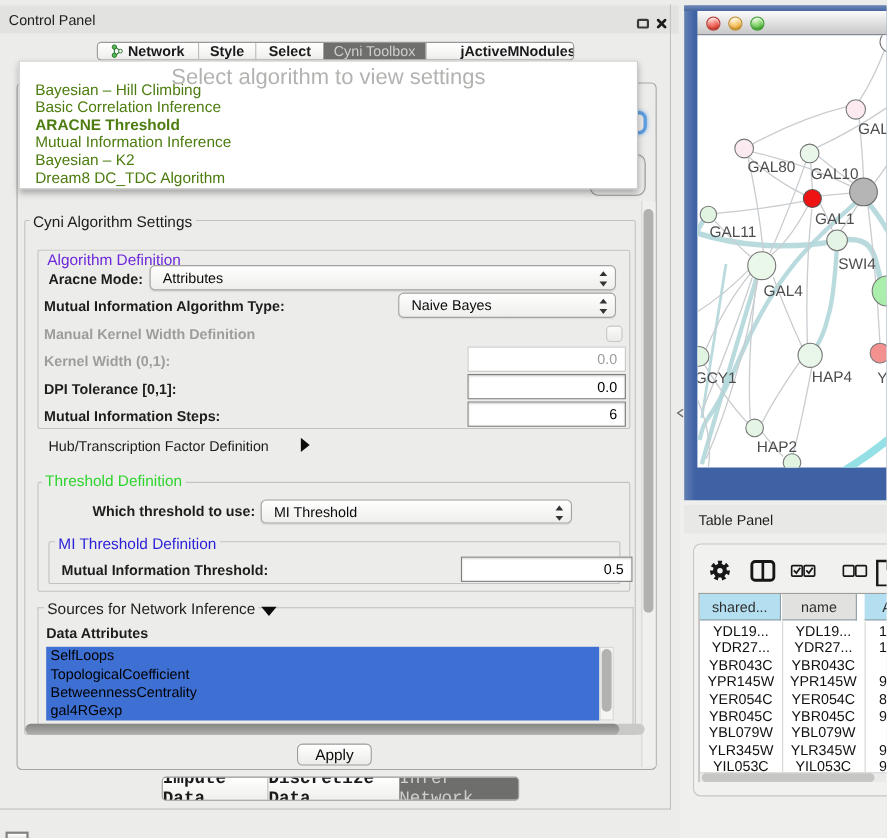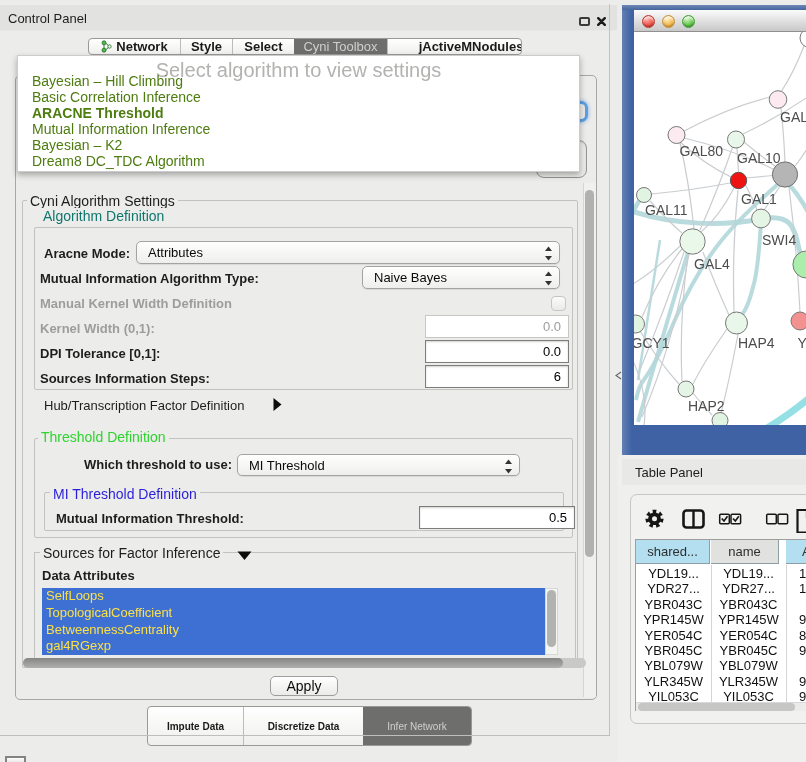--- a/index.html
+++ b/index.html
@@ -46,21 +46,21 @@
 
   <div class="abs" style="left:15px; top:75px; width:582px; height:625px; background:#ececea; border:1px solid #a7a7a5; border-radius:5px;"></div>
 
   <div class="abs" style="left:552px; top:101px; width:36px; height:21px; border:3px solid #5e9de0; border-radius:7px; background:#e9e9e7; box-shadow:0 0 4px #74abe6;"></div>
   <div class="abs" style="left:536px; top:140px; width:51px; height:38px; border:1px solid #969694; border-radius:8px; background:#ececea; box-shadow:inset 0 1px 2px rgba(0,0,0,0.12);"></div>
 
   <div class="abs" style="left:22px; top:200px; width:556px; height:468px; border:1px solid #c2c2c0; border-radius:2px;"></div>
   <div class="gtitle" style="left:27px; top:193px; color:#1d1d1d;">Cyni Algorithm Settings</div>
 
   <div class="abs" style="left:34px; top:227px; width:539px; height:163px; border:1px solid #c2c2c0; border-radius:2px;"></div>
-  <div class="gtitle" style="left:40px; top:208px; color:#0f766e;">Algorithm Definition</div>
+  <div class="gtitle" style="left:40px; top:228px; color:#6d28d9;">Algorithm Definition</div>
 
   <div class="blbl" style="left:44px; top:246px;">Aracne Mode:</div>
   <div class="abs combo" style="left:136px; top:241px; width:424px; height:23px;">
       <span>Attributes</span>
     <svg class="abs" style="right:6px; top:4px;" width="9" height="15" viewBox="0 0 9 15">
         <path d="M4.5 0.5 L8 5 L1 5 Z" fill="#333"></path>
         <path d="M4.5 14.5 L8 10 L1 10 Z" fill="#333"></path>
       </svg>
     </div>
 
@@ -75,21 +75,21 @@
 
   <div class="glbl" style="left:40px; top:296px;">Manual Kernel Width Definition</div>
   <div class="abs" style="left:551px; top:296px; width:15px; height:15px; background:linear-gradient(#fbfbf9,#eaeae8); border:1px solid #c6c6c4; border-radius:4px;"></div>
 
   <div class="glbl" style="left:40px; top:321px;">Kernel Width (0,1):</div>
   <div class="abs field dis" style="left:425px; top:315px; width:144px; height:23px;">0.0</div>
 
   <div class="blbl" style="left:40px; top:346px;">DPI Tolerance [0,1]:</div>
   <div class="abs field" style="left:425px; top:340px; width:144px; height:23px;">0.0</div>
 
-  <div class="blbl" style="left:40px; top:371px;">Sources Information Steps:</div>
+  <div class="blbl" style="left:40px; top:371px;">Mutual Information Steps:</div>
   <div class="abs field" style="left:425px; top:365px; width:144px; height:23px;">6</div>
 
   <div class="abs" style="left:44px; top:398px; font-size:13px; color:#1d1d1d;">Hub/Transcription Factor Definition</div>
   <svg class="abs" style="left:272px; top:397px;" width="11" height="15" viewBox="0 0 11 15">
       <path d="M1.5 1 L9.5 7.5 L1.5 14 Z" fill="#0c0c0c"></path>
     </svg>
 
   <div class="abs" style="left:34px; top:438px; width:539px; height:100px; border:1px solid #c2c2c0; border-radius:2px;"></div>
   <div class="gtitle" style="left:38px; top:429px; color:#2ed42e;">Threshold Definition</div>
 
@@ -102,42 +102,42 @@
       </svg>
     </div>
 
   <div class="abs" style="left:44px; top:492px; width:520px; height:39px; border:1px solid #c2c2c0; border-radius:2px;"></div>
   <div class="gtitle" style="left:50px; top:486px; color:#2a1fd8;">MI Threshold Definition</div>
 
   <div class="blbl" style="left:56px; top:511px;">Mutual Information Threshold:</div>
   <div class="abs field" style="left:419px; top:506px; width:156px; height:23px;">0.5</div>
 
   <div class="abs" style="left:34px; top:552px; width:542px; height:116px; border:1px solid #c2c2c0; border-bottom:none;"></div>
-  <div class="gtitle" style="left:40px; top:545px; color:#1d1d1d;">Sources for Factor Inference</div>
+  <div class="gtitle" style="left:40px; top:545px; color:#1d1d1d;">Sources for Network Inference</div>
   <svg class="abs" style="left:237px; top:550px;" width="15px" height="11" viewBox="0 0 15 11">
       <path d="M0.5 1.5 L14.5 1.5 L7.5 10 Z" fill="#0c0c0c"></path>
     </svg>
 
   <div class="blbl" style="left:42px; top:568px;">Data Attributes</div>
 
-  <div class="abs" style="left:42px; top:588px; width:503px; height:67px; background:#3e6fd2; color:#fde047; font-size:13px; padding:0 0 0 4px; line-height:16.8px; overflow:hidden;">
+  <div class="abs" style="left:42px; top:588px; width:503px; height:67px; background:#3e6fd2; color:#000000; font-size:13px; padding:0 0 0 4px; line-height:16.8px; overflow:hidden;">
     SelfLoops<br>TopologicalCoefficient<br>BetweennessCentrality<br>gal4RGexp
   </div>
   <div class="abs" style="left:545px; top:588px; width:13px; height:67px; background:#f4f4f2; border:1px solid #d8d8d6;"></div>
   <div class="abs" style="left:547px; top:590px; width:9px; height:57px; background:#b2b2b0; border-radius:4.5px;"></div>
 
   <div class="abs" style="left:583px; top:183px; width:13px; height:514px; background:#f0f0ee; border-left:1px solid #d6d6d4;"></div>
   <div class="abs" style="left:585px; top:190px; width:9px; height:367px; background:#b1b1af; border-radius:4.5px;"></div>
 
   <div class="abs" style="left:23px; top:658px; width:563px; height:10px; background:#c9c9c7; border-radius:5px;"></div>
   <div class="abs" style="left:23px; top:658px; width:540px; height:10px; background:linear-gradient(#868684,#b0b0ae); border-radius:5px;"></div>
 
   <div class="abs" style="left:270px; top:676px; width:68px; height:20px; background:linear-gradient(#ffffff,#ebebe9); border:1px solid #9e9e9c; border-radius:5px; text-align:center; font-size:14px; color:#0c0c0c; padding-top:1px;">Apply</div>
 
-  <div class="abs" style="left:147px; top:706px; height:40px; display:flex; border:1px solid #999997; border-radius:4px; overflow:hidden; background:linear-gradient(#ffffff,#efefed); font-size:10px; font-weight:bold; color:#1a1a1a;">
+  <div class="abs" style="left:147px; top:706px; height:22px; display:flex; border:1px solid #999997; border-radius:4px; overflow:hidden; background:linear-gradient(#ffffff,#efefed); font-size:16px; font-weight:bold; color:#1a1a1a;font-family:Liberation Mono, monospace;">
     <div style="width:96px; border-right:1px solid #bcbcba; display:flex; align-items:center; justify-content:center;">Impute Data</div>
     <div style="width:119px; display:flex; align-items:center; justify-content:center;">Discretize Data</div>
     <div style="width:108px; background:#6e6e6c; color:#cfcfcd; font-weight:normal; display:flex; align-items:center; justify-content:center;">Infer Network</div>
   </div>
 
   <div class="abs" style="left:609px; top:4px; width:1px; height:732px; background:#c2c2c0;"></div>
   <div class="abs" style="left:0; top:735px; width:610px; height:1px; background:#bebebc;"></div>
 </div>
 
 <svg class="abs" style="left:615px; top:371px;" width="7" height="9" viewBox="0 0 7 9">

